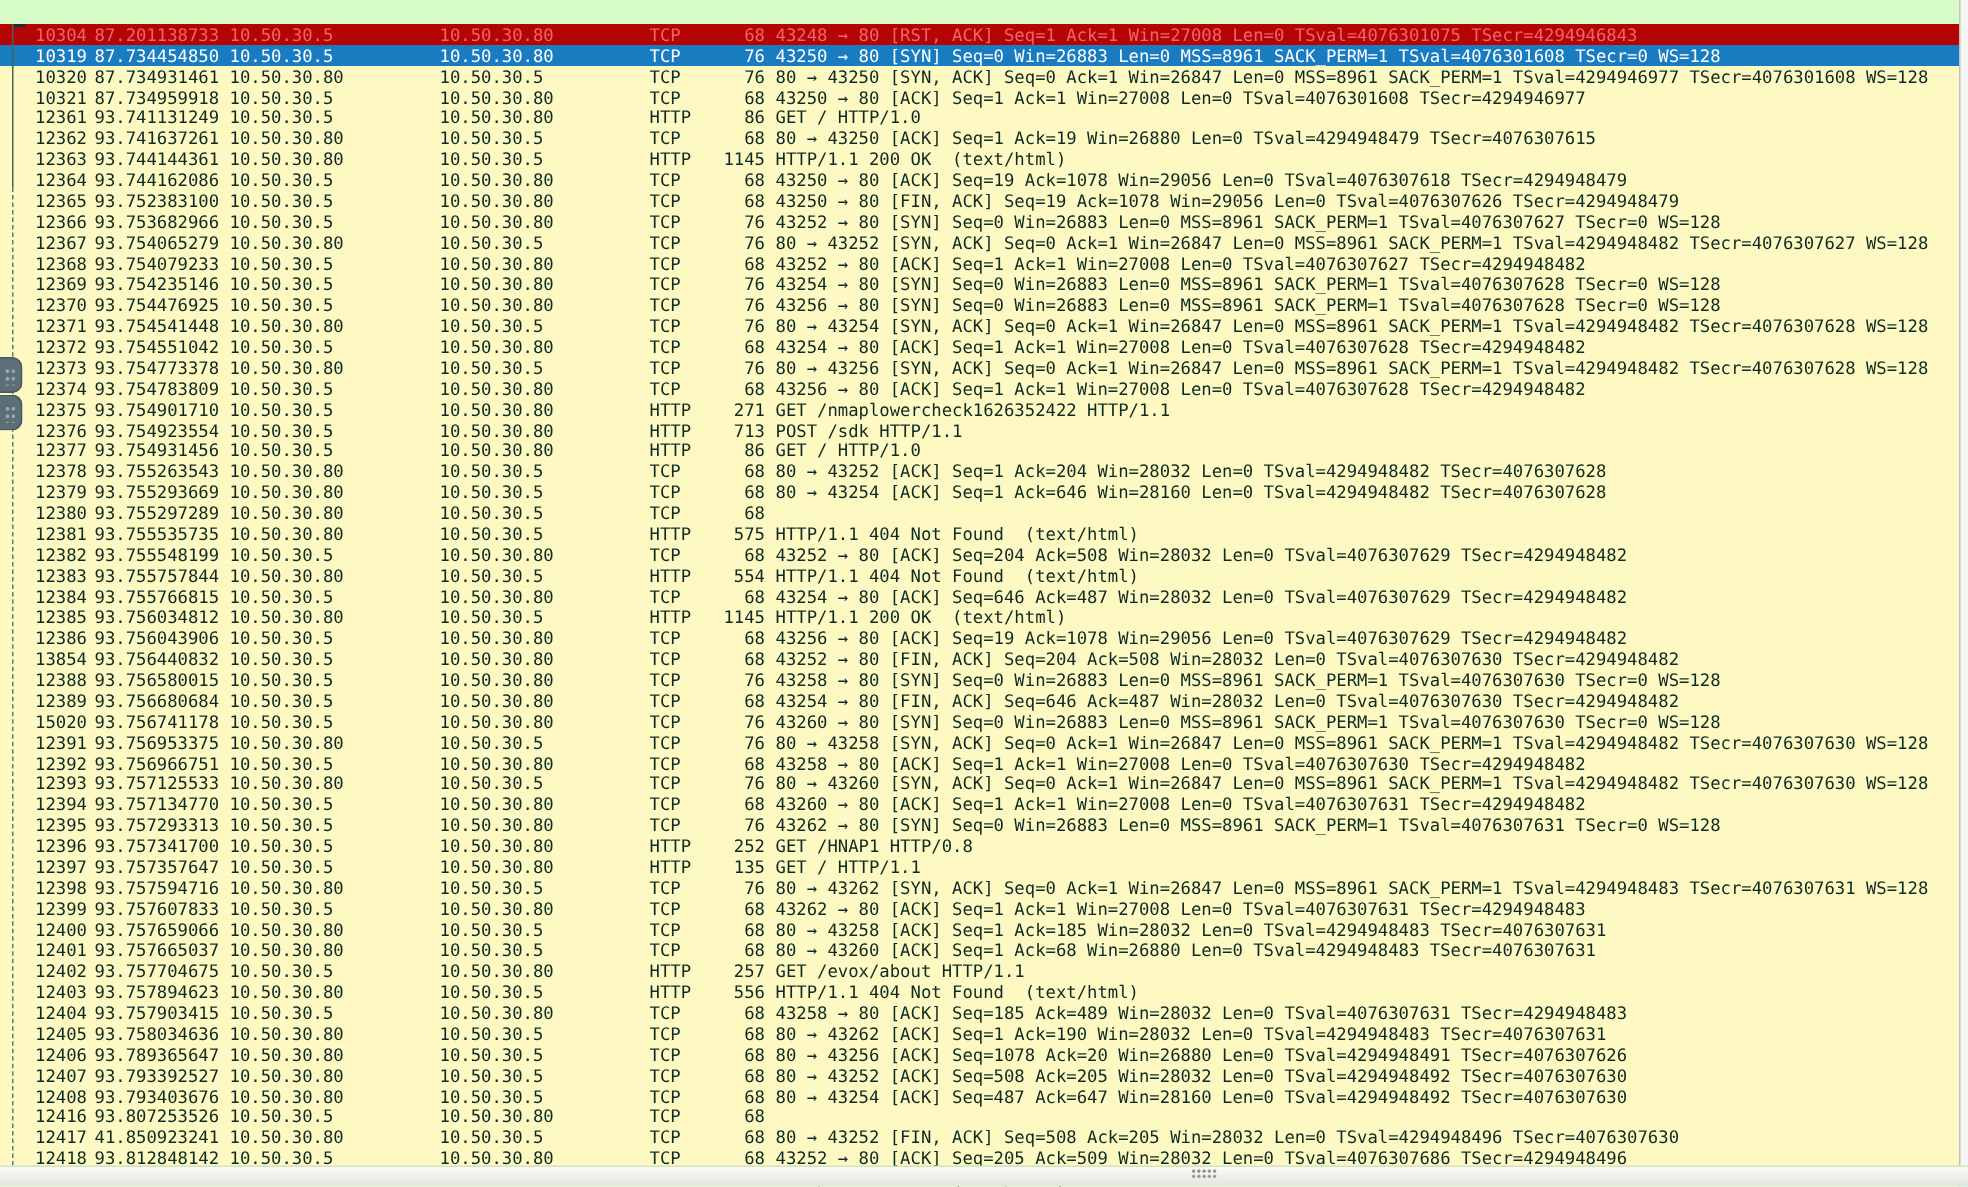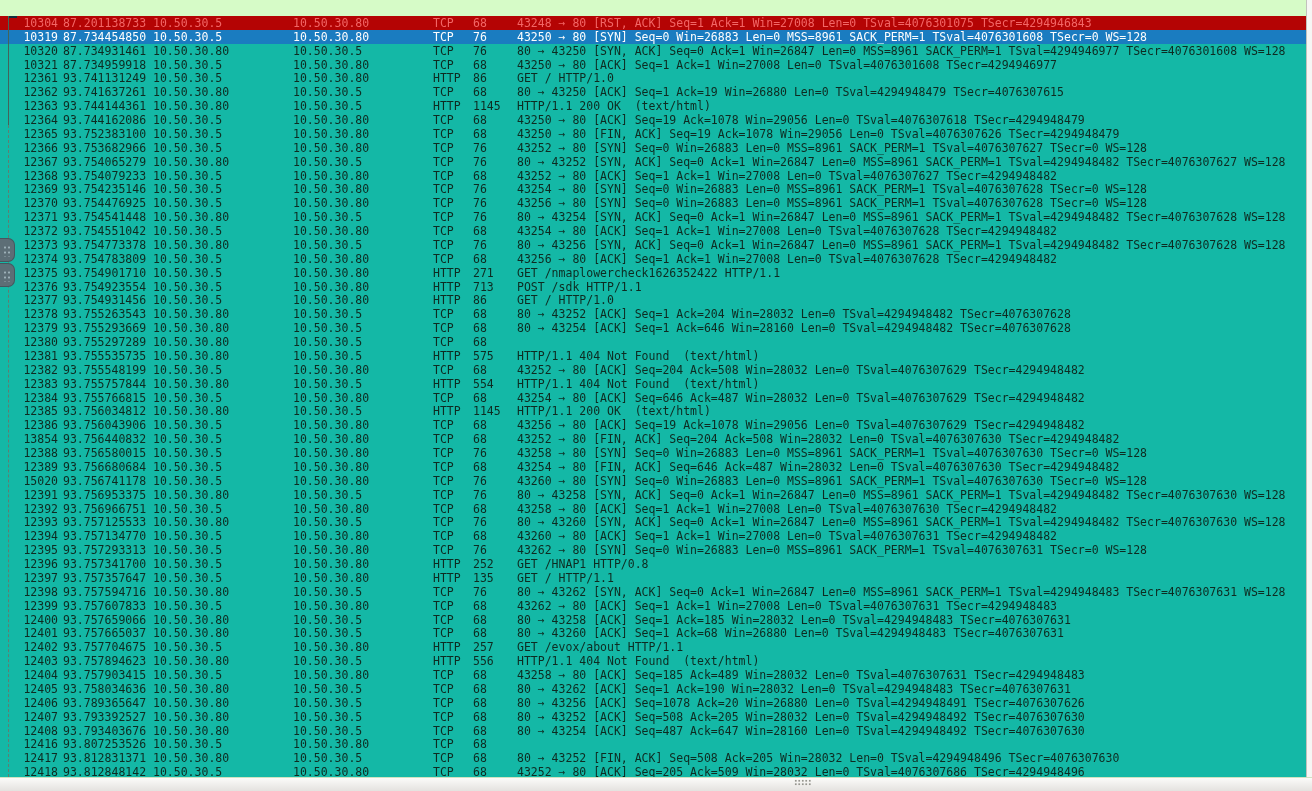--- a/index.html
+++ b/index.html
@@ -8,31 +8,31 @@
     background:#d6fbc7;
     font-family:"DejaVu Sans Mono","Liberation Mono",monospace;
     font-size:11.5px;color:#0e2b21;
   }
   .packet-list{
     position:absolute;left:0;top:16px;width:1306px;height:777px;overflow:hidden;
     background:#d6fbc7;
   }
   .row{
     display:flex;align-items:center;height:13.875px;width:1306px;
-    background:#14b8a6;color:#0e2b21;white-space:pre;
+    background:#fef9c3;color:#0e2b21;white-space:pre;
   }
   .row.bad_tcp{background:#b40404;color:#f26666;}
   .row.selected{background:#1a7cc0;color:#fdfdfd;}
   .cell{overflow:hidden;white-space:pre;flex:none;}
   .c-no{width:58px;text-align:right;}
   .c-time{margin-left:5px;width:88px;}
   .c-src{margin-left:2px;width:138px;}
   .c-dst{margin-left:2px;width:138px;}
   .c-proto{margin-left:2px;width:40px;}
-  .c-len{width:37px;}
+  .c-len{width:37px;text-align:right;}
   .c-info{margin-left:7px;flex:1 1 auto;min-width:0;}
   
   .conv-tick{position:absolute;left:8px;top:16px;width:9px;height:0;border-top:2px solid #12303f;z-index:3;}
   .conv-solid{position:absolute;left:8px;top:16px;width:0;height:109px;border-left:1px solid #44645a;z-index:3;}
   .conv-dashed{position:absolute;left:8px;top:125px;width:0;height:652px;border-left:1px dashed #5e7f72;z-index:2;}
   
   .left-tabs{position:absolute;left:0;top:238px;z-index:5;}
   .left-tab{
     width:15px;height:24px;background:#5d6e76;border:1px solid #47565e;border-left:none;
     border-radius:0 7px 7px 0;box-sizing:border-box;position:relative;margin-bottom:1px;
@@ -109,21 +109,21 @@
     <div class="row"><div class="cell c-no">12400</div><div class="cell c-time">93.757659066</div><div class="cell c-src">10.50.30.80</div><div class="cell c-dst">10.50.30.5</div><div class="cell c-proto">TCP</div><div class="cell c-len">68</div><div class="cell c-info">80 → 43258 [ACK] Seq=1 Ack=185 Win=28032 Len=0 TSval=4294948483 TSecr=4076307631</div></div>
     <div class="row"><div class="cell c-no">12401</div><div class="cell c-time">93.757665037</div><div class="cell c-src">10.50.30.80</div><div class="cell c-dst">10.50.30.5</div><div class="cell c-proto">TCP</div><div class="cell c-len">68</div><div class="cell c-info">80 → 43260 [ACK] Seq=1 Ack=68 Win=26880 Len=0 TSval=4294948483 TSecr=4076307631</div></div>
     <div class="row"><div class="cell c-no">12402</div><div class="cell c-time">93.757704675</div><div class="cell c-src">10.50.30.5</div><div class="cell c-dst">10.50.30.80</div><div class="cell c-proto">HTTP</div><div class="cell c-len">257</div><div class="cell c-info">GET /evox/about HTTP/1.1 </div></div>
     <div class="row"><div class="cell c-no">12403</div><div class="cell c-time">93.757894623</div><div class="cell c-src">10.50.30.80</div><div class="cell c-dst">10.50.30.5</div><div class="cell c-proto">HTTP</div><div class="cell c-len">556</div><div class="cell c-info">HTTP/1.1 404 Not Found  (text/html)</div></div>
     <div class="row"><div class="cell c-no">12404</div><div class="cell c-time">93.757903415</div><div class="cell c-src">10.50.30.5</div><div class="cell c-dst">10.50.30.80</div><div class="cell c-proto">TCP</div><div class="cell c-len">68</div><div class="cell c-info">43258 → 80 [ACK] Seq=185 Ack=489 Win=28032 Len=0 TSval=4076307631 TSecr=4294948483</div></div>
     <div class="row"><div class="cell c-no">12405</div><div class="cell c-time">93.758034636</div><div class="cell c-src">10.50.30.80</div><div class="cell c-dst">10.50.30.5</div><div class="cell c-proto">TCP</div><div class="cell c-len">68</div><div class="cell c-info">80 → 43262 [ACK] Seq=1 Ack=190 Win=28032 Len=0 TSval=4294948483 TSecr=4076307631</div></div>
     <div class="row"><div class="cell c-no">12406</div><div class="cell c-time">93.789365647</div><div class="cell c-src">10.50.30.80</div><div class="cell c-dst">10.50.30.5</div><div class="cell c-proto">TCP</div><div class="cell c-len">68</div><div class="cell c-info">80 → 43256 [ACK] Seq=1078 Ack=20 Win=26880 Len=0 TSval=4294948491 TSecr=4076307626</div></div>
     <div class="row"><div class="cell c-no">12407</div><div class="cell c-time">93.793392527</div><div class="cell c-src">10.50.30.80</div><div class="cell c-dst">10.50.30.5</div><div class="cell c-proto">TCP</div><div class="cell c-len">68</div><div class="cell c-info">80 → 43252 [ACK] Seq=508 Ack=205 Win=28032 Len=0 TSval=4294948492 TSecr=4076307630</div></div>
     <div class="row"><div class="cell c-no">12408</div><div class="cell c-time">93.793403676</div><div class="cell c-src">10.50.30.80</div><div class="cell c-dst">10.50.30.5</div><div class="cell c-proto">TCP</div><div class="cell c-len">68</div><div class="cell c-info">80 → 43254 [ACK] Seq=487 Ack=647 Win=28160 Len=0 TSval=4294948492 TSecr=4076307630</div></div>
     <div class="row"><div class="cell c-no">12416</div><div class="cell c-time">93.807253526</div><div class="cell c-src">10.50.30.5</div><div class="cell c-dst">10.50.30.80</div><div class="cell c-proto">TCP</div><div class="cell c-len">68</div></div>
-    <div class="row"><div class="cell c-no">12417</div><div class="cell c-time">93.812831371</div><div class="cell c-src">10.50.30.80</div><div class="cell c-dst">10.50.30.5</div><div class="cell c-proto">TCP</div><div class="cell c-len">68</div><div class="cell c-info">80 → 43252 [FIN, ACK] Seq=508 Ack=205 Win=28032 Len=0 TSval=4294948496 TSecr=4076307630</div></div>
+    <div class="row"><div class="cell c-no">12417</div><div class="cell c-time">41.850923241</div><div class="cell c-src">10.50.30.80</div><div class="cell c-dst">10.50.30.5</div><div class="cell c-proto">TCP</div><div class="cell c-len">68</div><div class="cell c-info">80 → 43252 [FIN, ACK] Seq=508 Ack=205 Win=28032 Len=0 TSval=4294948496 TSecr=4076307630</div></div>
     <div class="row"><div class="cell c-no">12418</div><div class="cell c-time">93.812848142</div><div class="cell c-src">10.50.30.5</div><div class="cell c-dst">10.50.30.80</div><div class="cell c-proto">TCP</div><div class="cell c-len">68</div><div class="cell c-info">43252 → 80 [ACK] Seq=205 Ack=509 Win=28032 Len=0 TSval=4076307686 TSecr=4294948496</div></div>
     <div class="row"><div class="cell c-no">12419</div><div class="cell c-time">93.812983549</div><div class="cell c-src">10.50.30.80</div><div class="cell c-dst">10.50.30.5</div><div class="cell c-proto">HTTP</div><div class="cell c-len">1126</div><div class="cell c-info">HTTP/1.1 200 OK  (text/html)</div></div>
   </div>
 
 <div class="conv-tick"></div>
 <div class="conv-solid"></div>
 <div class="conv-dashed"></div>
 
 <div class="left-tabs">
   <div class="left-tab">

